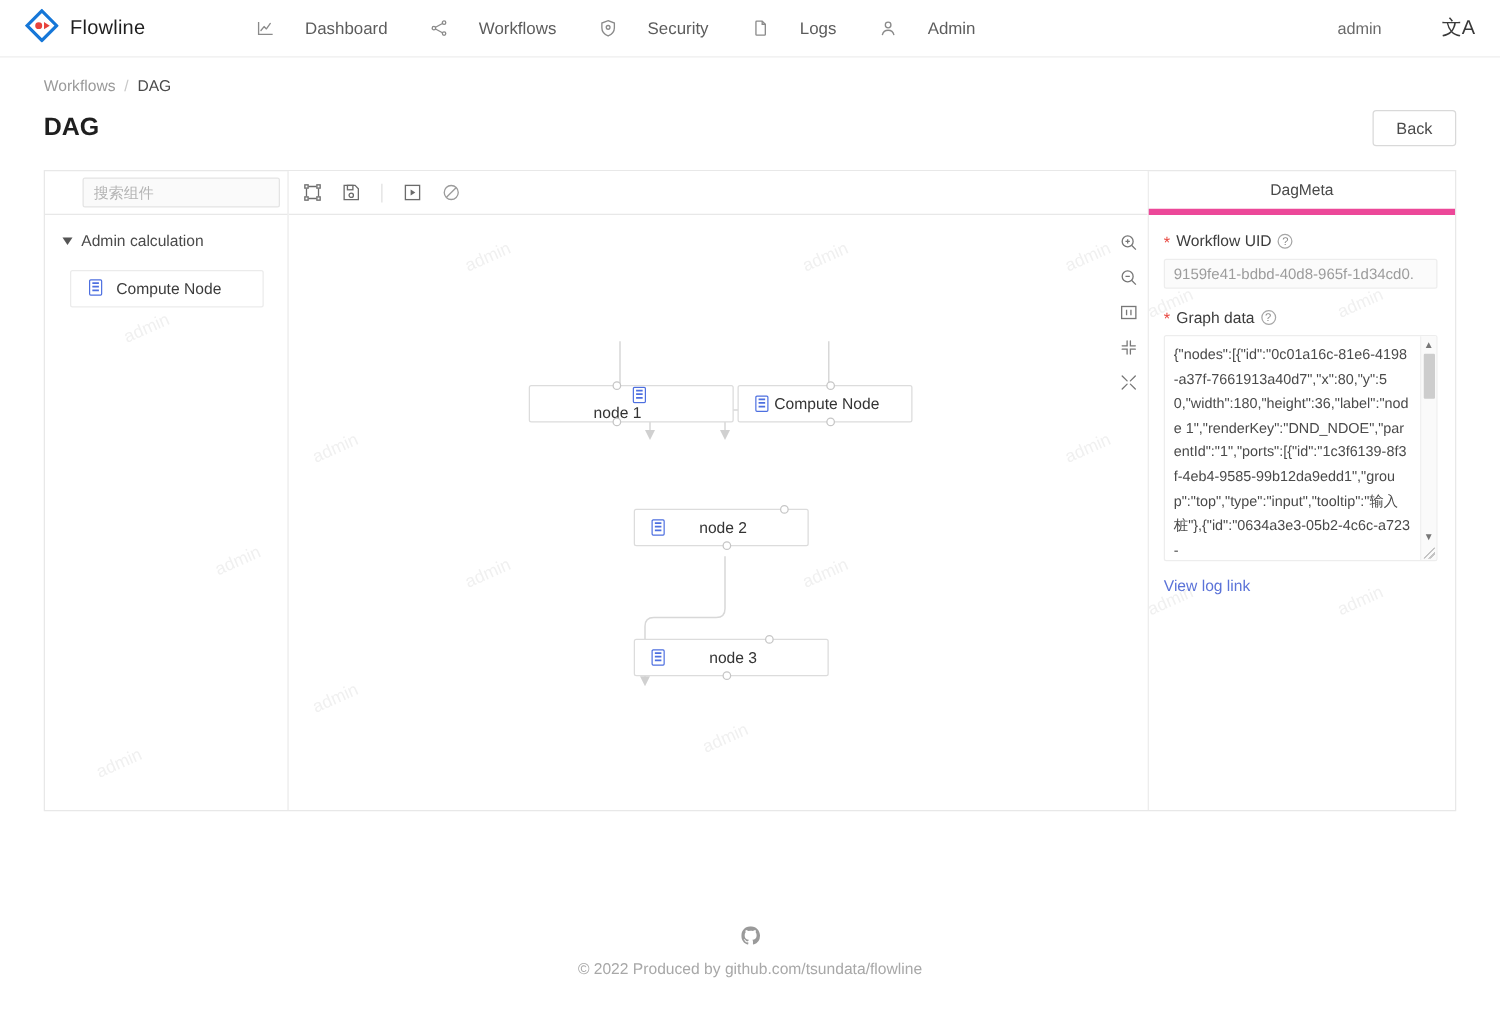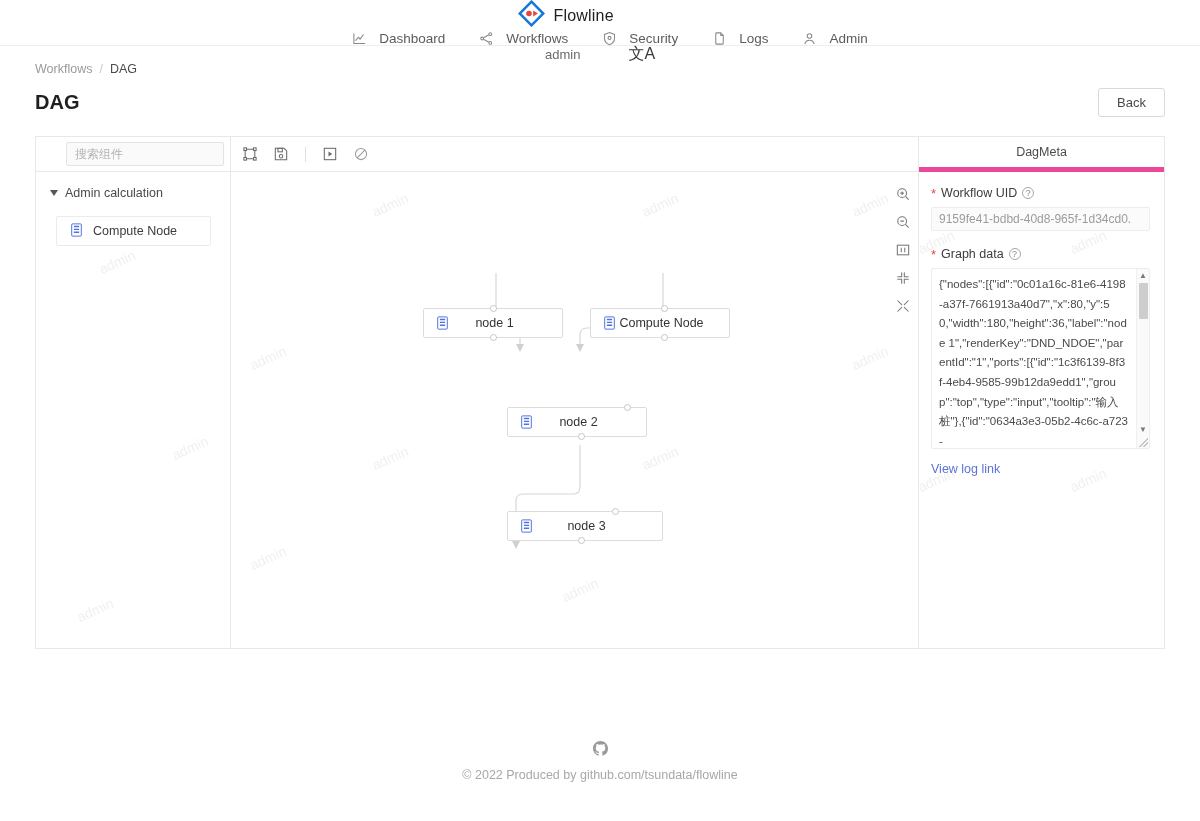--- a/index.html
+++ b/index.html
@@ -11,27 +11,26 @@
     overflow: hidden;
   }
 
   
   .topbar {
     height: 46px;
     border-bottom: 1px solid #eeeeee;
     display: flex; align-items: center;
     padding: 0 20px;
     background: #fff;
-    flex-direction: column;
   }
   .brand { display: flex; align-items: center; gap: 9px; width: 165px; }
   .brand-name { font-size: 16px; color: #1f1f1f; letter-spacing: .2px; }
   .nav { display: flex; align-items: center; gap: 34px; flex: 1; padding-left: 20px; }
   .nav-item {
-    display: flex; align-items: center; gap: 12px;
+    display: flex; align-items: center; gap: 24px;
     font-size: 13.5px; color: #5c5c5c; cursor: pointer;
   }
   .nav-item svg { display: block; }
   .topright { display: flex; align-items: center; gap: 28px; }
   .user-name { font-size: 13px; color: #6a6a6a; }
   .lang-icon { font-size: 16px; color: #3a3a3a; cursor: pointer; line-height: 1; margin-left: 20px; }
 
   
   .crumbs {
     padding: 16px 0 0 35px;
@@ -339,21 +338,21 @@
           <path d="M432 101 L432 149 Q432 156 425 156 L356 156 Q349 156 349 163 L349 174"></path>
           <path d="M349 273 L349 315 Q349 322 342 322 L292 322 Q285 322 285 329 L285 371"></path>
         </g>
         <g fill="#d0d0d0">
           <path d="M289 180 L285 172 L293 172 Z"></path>
           <path d="M349 180 L345 172 L353 172 Z"></path>
           <path d="M285 377 L281 369 L289 369 Z"></path>
         </g>
       </svg>
 
-      <div class="dagnode" style="left:192px; top:136px; width:140px;">
+      <div class="dagnode" style="left:192px; top:136px; width:164px;flex-direction:column;">
         <span class="nicon">
           <svg width="13" height="14" viewBox="0 0 14 16" fill="none" stroke="#4d6fe0" stroke-width="1.1">
             <rect x="1.5" y="1" width="11" height="14" rx="1"></rect>
             <path d="M4 4h6M4 7.3h6M4 10.6h6" stroke-width="1.6"></path>
           </svg>
         </span>
         <span class="nlabel">node 1</span>
         <span class="port" style="left:66px; top:-4px;"></span>
         <span class="port" style="left:66px; bottom:-4px;"></span>
       </div>

